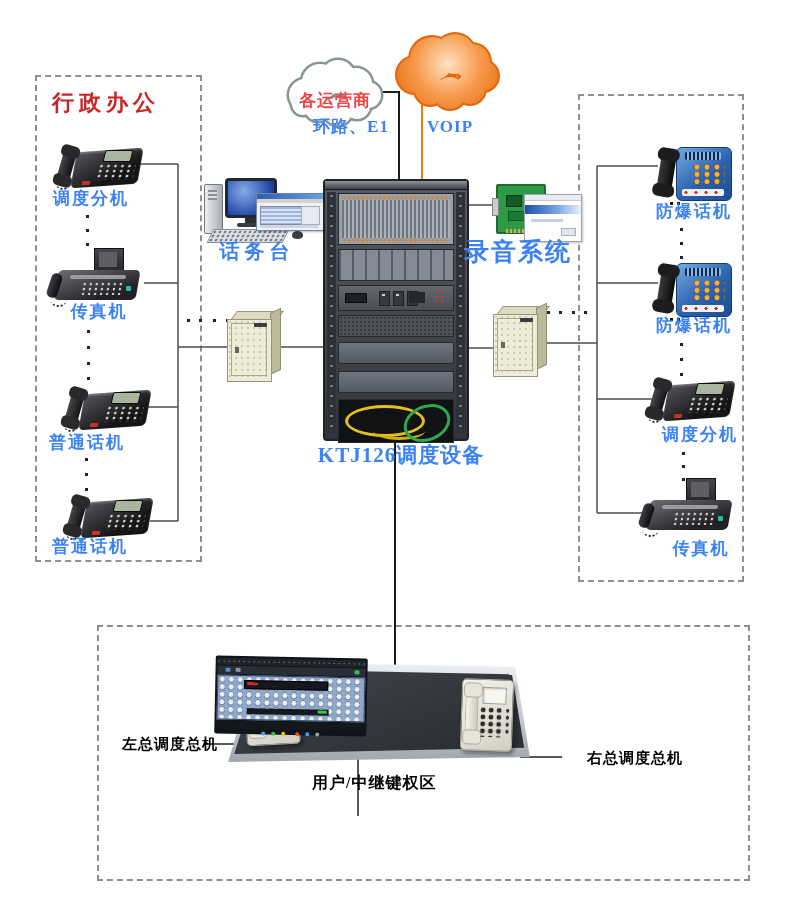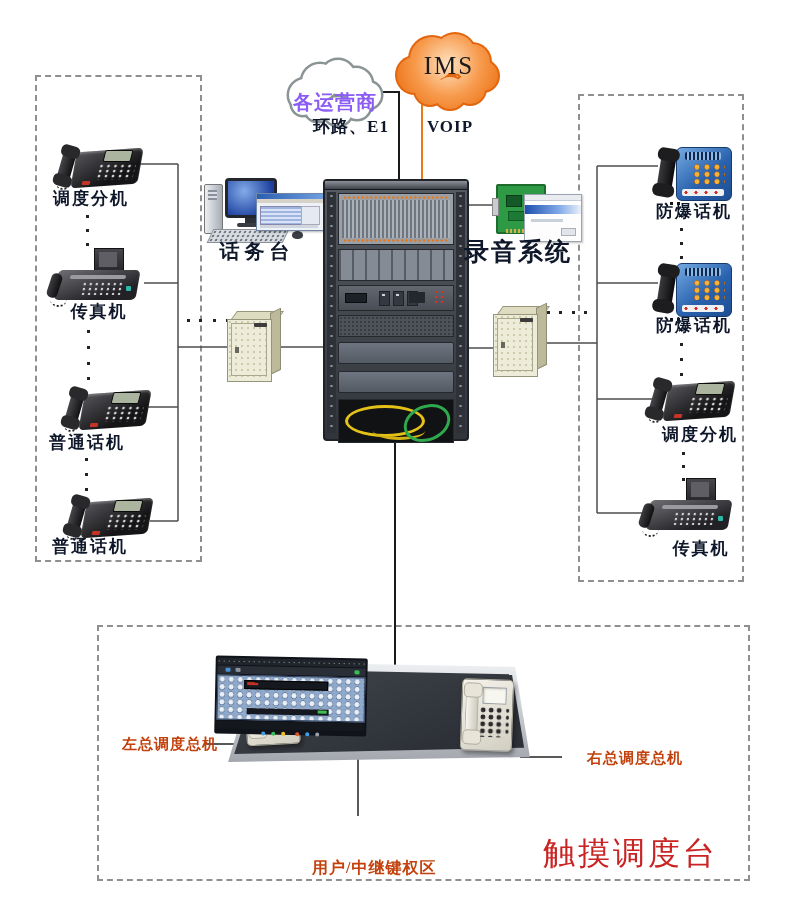--- a/index.html
+++ b/index.html
@@ -2,28 +2,28 @@
 <html><head>
 <meta charset="utf-8">
 <style>
   html,body{margin:0;padding:0;background:#fff;}
   #page{position:relative;width:787px;height:922px;background:#fff;overflow:hidden;
         font-family:"Liberation Serif","DejaVu Serif",serif;}
   #wires{position:absolute;left:0;top:0;z-index:1;}
   i,b,span.part{display:block;position:absolute;}
 
   
-  .lbl{position:absolute;z-index:6;color:#0f172a;font-weight:700;font-size:17px;
+  .lbl{position:absolute;z-index:6;color:#3b82f6;font-weight:700;font-size:17px;
        letter-spacing:2px;text-align:center;line-height:1.1;white-space:nowrap;}
   .zone-title{position:absolute;z-index:6;color:#c92323;font-weight:700;font-size:22px;
        letter-spacing:5px;white-space:nowrap;}
   .big-title{position:absolute;z-index:6;color:#c92323;font-weight:400;font-size:32px;
        letter-spacing:3px;white-space:nowrap;}
   .cloud-lbl{position:absolute;z-index:6;text-align:center;white-space:nowrap;}
-  .small-lbl{position:absolute;z-index:6;color:#c2410c;font-weight:700;font-size:15px;
+  .small-lbl{position:absolute;z-index:6;color:#000000;font-weight:700;font-size:15px;
        letter-spacing:1px;white-space:nowrap;}
 
   
   .dashed{position:absolute;border:2px dashed #8f8f8f;z-index:0;}
 
   
   .desk-phone{position:absolute;width:88px;height:44px;z-index:3;}
   .dp-body{left:18px;top:4px;width:66px;height:36px;border-radius:5px;
      background:linear-gradient(150deg,#55555a,#151517 70%);
      transform:skewX(-14deg) rotate(-4deg);box-shadow:inset 0 2px 2px rgba(255,255,255,.22);}
@@ -341,25 +341,25 @@
       <rect x="682" y="452" width="3" height="3"></rect>
         <rect x="682" y="465" width="3" height="3"></rect>
       <rect x="682" y="478" width="3" height="3"></rect>
     </g>
   </svg>
 
   <div class="dashed" style="left:35px;top:75px;width:163px;height:483px"></div>
   <div class="dashed" style="left:578px;top:94px;width:162px;height:484px"></div>
   <div class="dashed" style="left:97px;top:625px;width:649px;height:252px"></div>
 
-  <div class="cloud-lbl" style="left:275px;top:89px;width:120px;color:#8b5cf6;font-weight:700;font-size:20px;letter-spacing:1px">各运营商</div>
-  <div class="cloud-lbl" style="left:389px;top:52px;width:120px;color:#1a1a1a;font-size:25px;letter-spacing:2px">IMS</div>
+  <div class="cloud-lbl" style="left:275px;top:89px;width:120px;color:#ef4444;font-weight:700;font-size:17px;letter-spacing:1px">各运营商</div>
   <div class="lbl" style="left:291px;top:118px;width:120px;letter-spacing:1px">环路、E1</div>
   <div class="lbl" style="left:390px;top:118px;width:120px;letter-spacing:1px">VOIP</div>
 
+  <div class="zone-title" style="left:52px;top:88px">行政办公</div>
 
   <div class="desk-phone" style="left:56px;top:146px">
     <i class="dp-body"></i>
       <i class="dp-screen"></i>
       <i class="dp-keys"></i>
       <i class="dp-red"></i>
     <i class="dp-handset"></i>
       <i class="dp-cord"></i>
   </div>
   <div class="lbl" style="left:31px;top:190px;width:120px">调度分机</div>
@@ -454,20 +454,21 @@
       <div class="rs-vent"></div>
       <div class="rs-blank"></div>
       <div class="rs-blank" style="margin-top:7px"></div>
       <div class="rs-cable">
         <i class="cable-y"></i>
           <i class="cable-y2"></i>
           <i class="cable-g"></i>
       </div>
     </div>
   </div>
+  <div class="lbl" style="left:291px;top:444px;width:220px;font-size:21px;letter-spacing:1px">KTJ126调度设备</div>
 
   <div class="recsys">
     <i class="rec-pcb">
       <i class="chip1"></i>
         <i class="chip2"></i>
         <i class="chip3"></i>
         <i class="pcb-pins"></i>
     </i>
     <i class="pcb-conn"></i>
     <i class="rec-win">
@@ -553,16 +554,15 @@
     <div class="cph cph-right">
       <i class="cph-handset"></i>
       <i class="cph-disp"></i>
         <i class="cph-keys"></i>
         <i class="cph-side"></i>
     </div>
   </div>
 
   <div class="small-lbl" style="left:122px;top:735px">左总调度总机</div>
   <div class="small-lbl" style="left:587px;top:749px">右总调度总机</div>
-  <div class="small-lbl" style="left:312px;top:858px;font-size:16px">用户/中继键权区</div>
-  <div class="big-title" style="left:543px;top:832px">触摸调度台</div>
+  <div class="small-lbl" style="left:312px;top:773px;font-size:16px">用户/中继键权区</div>
 
 </div>
 
 </body></html>

